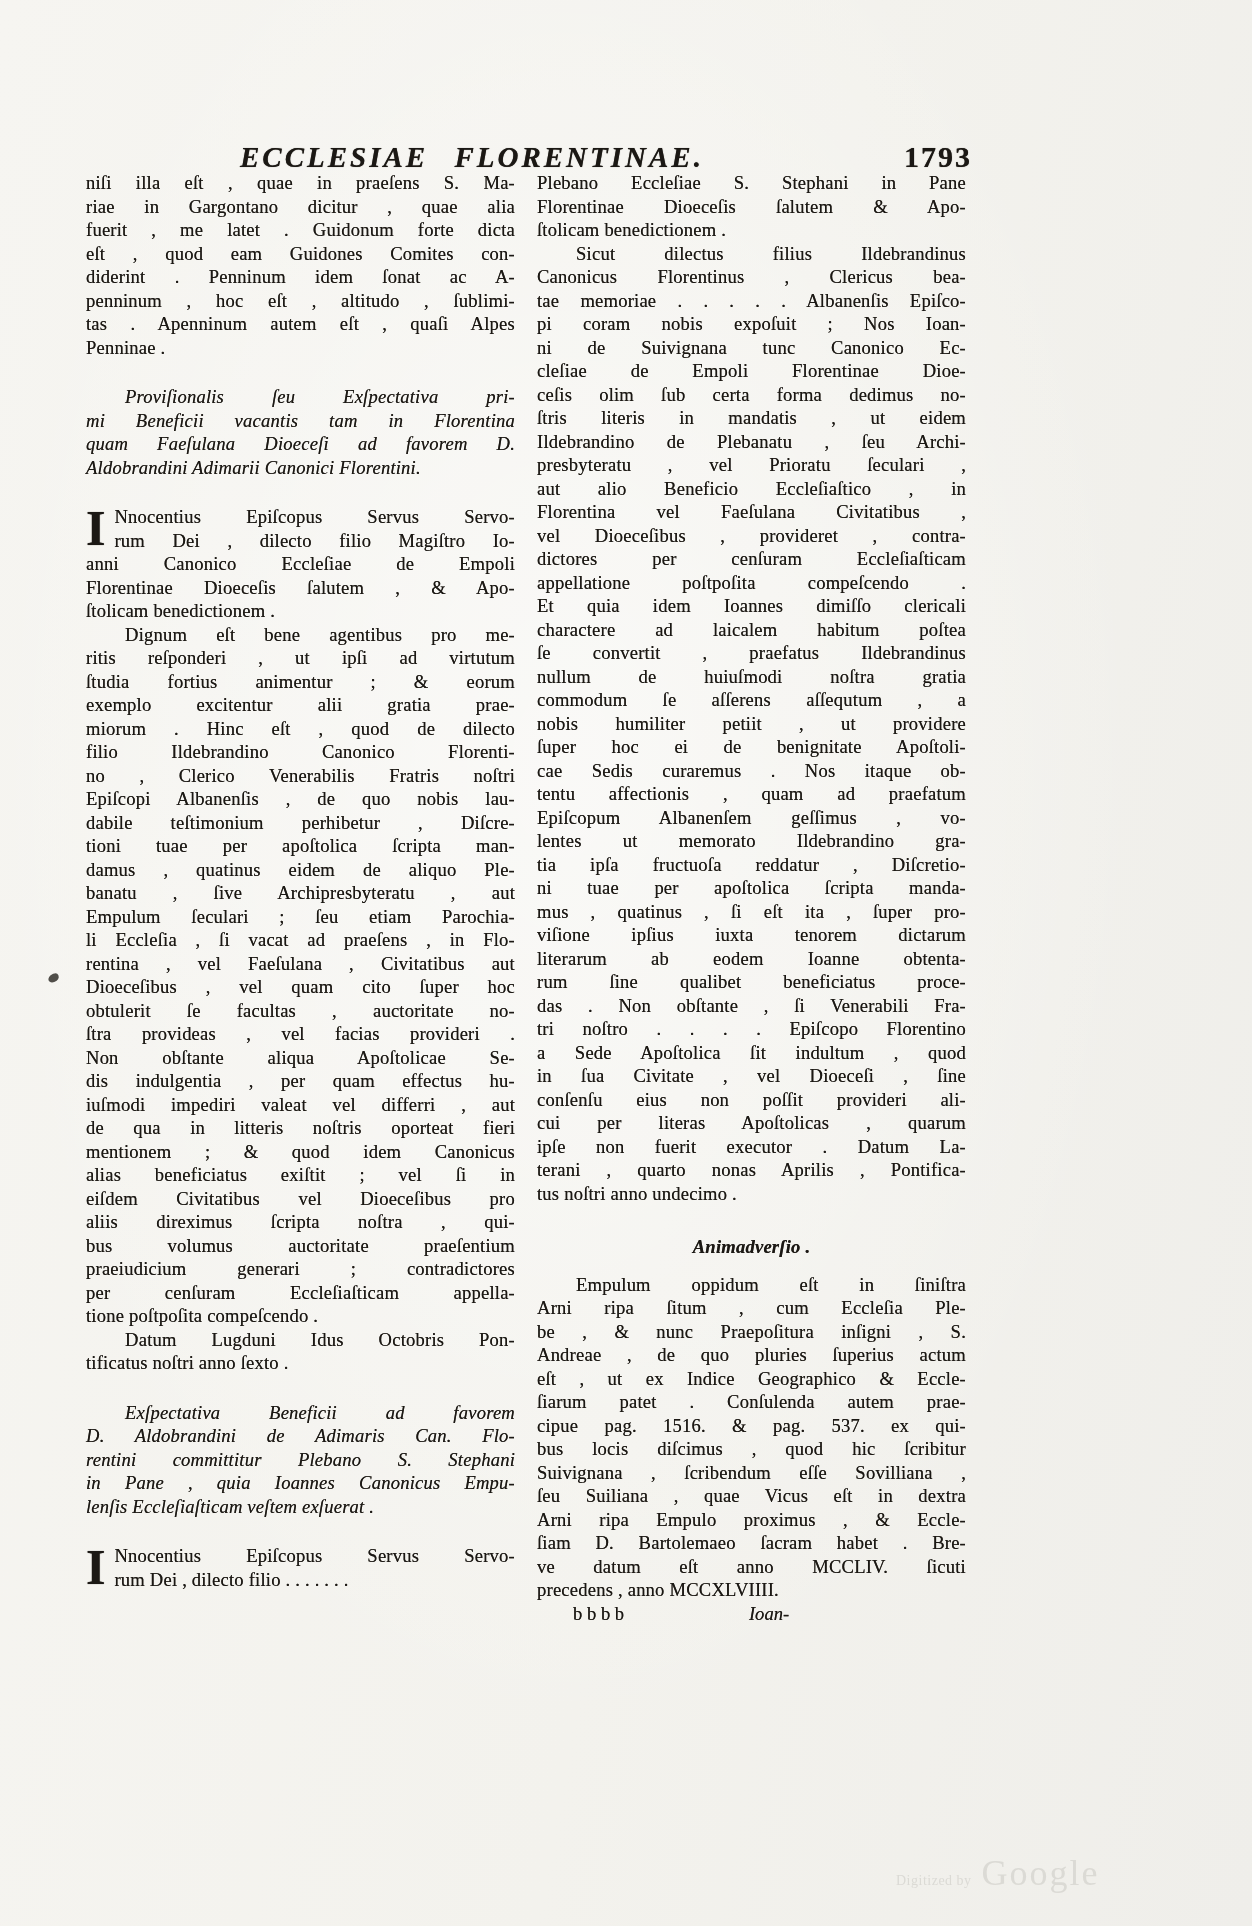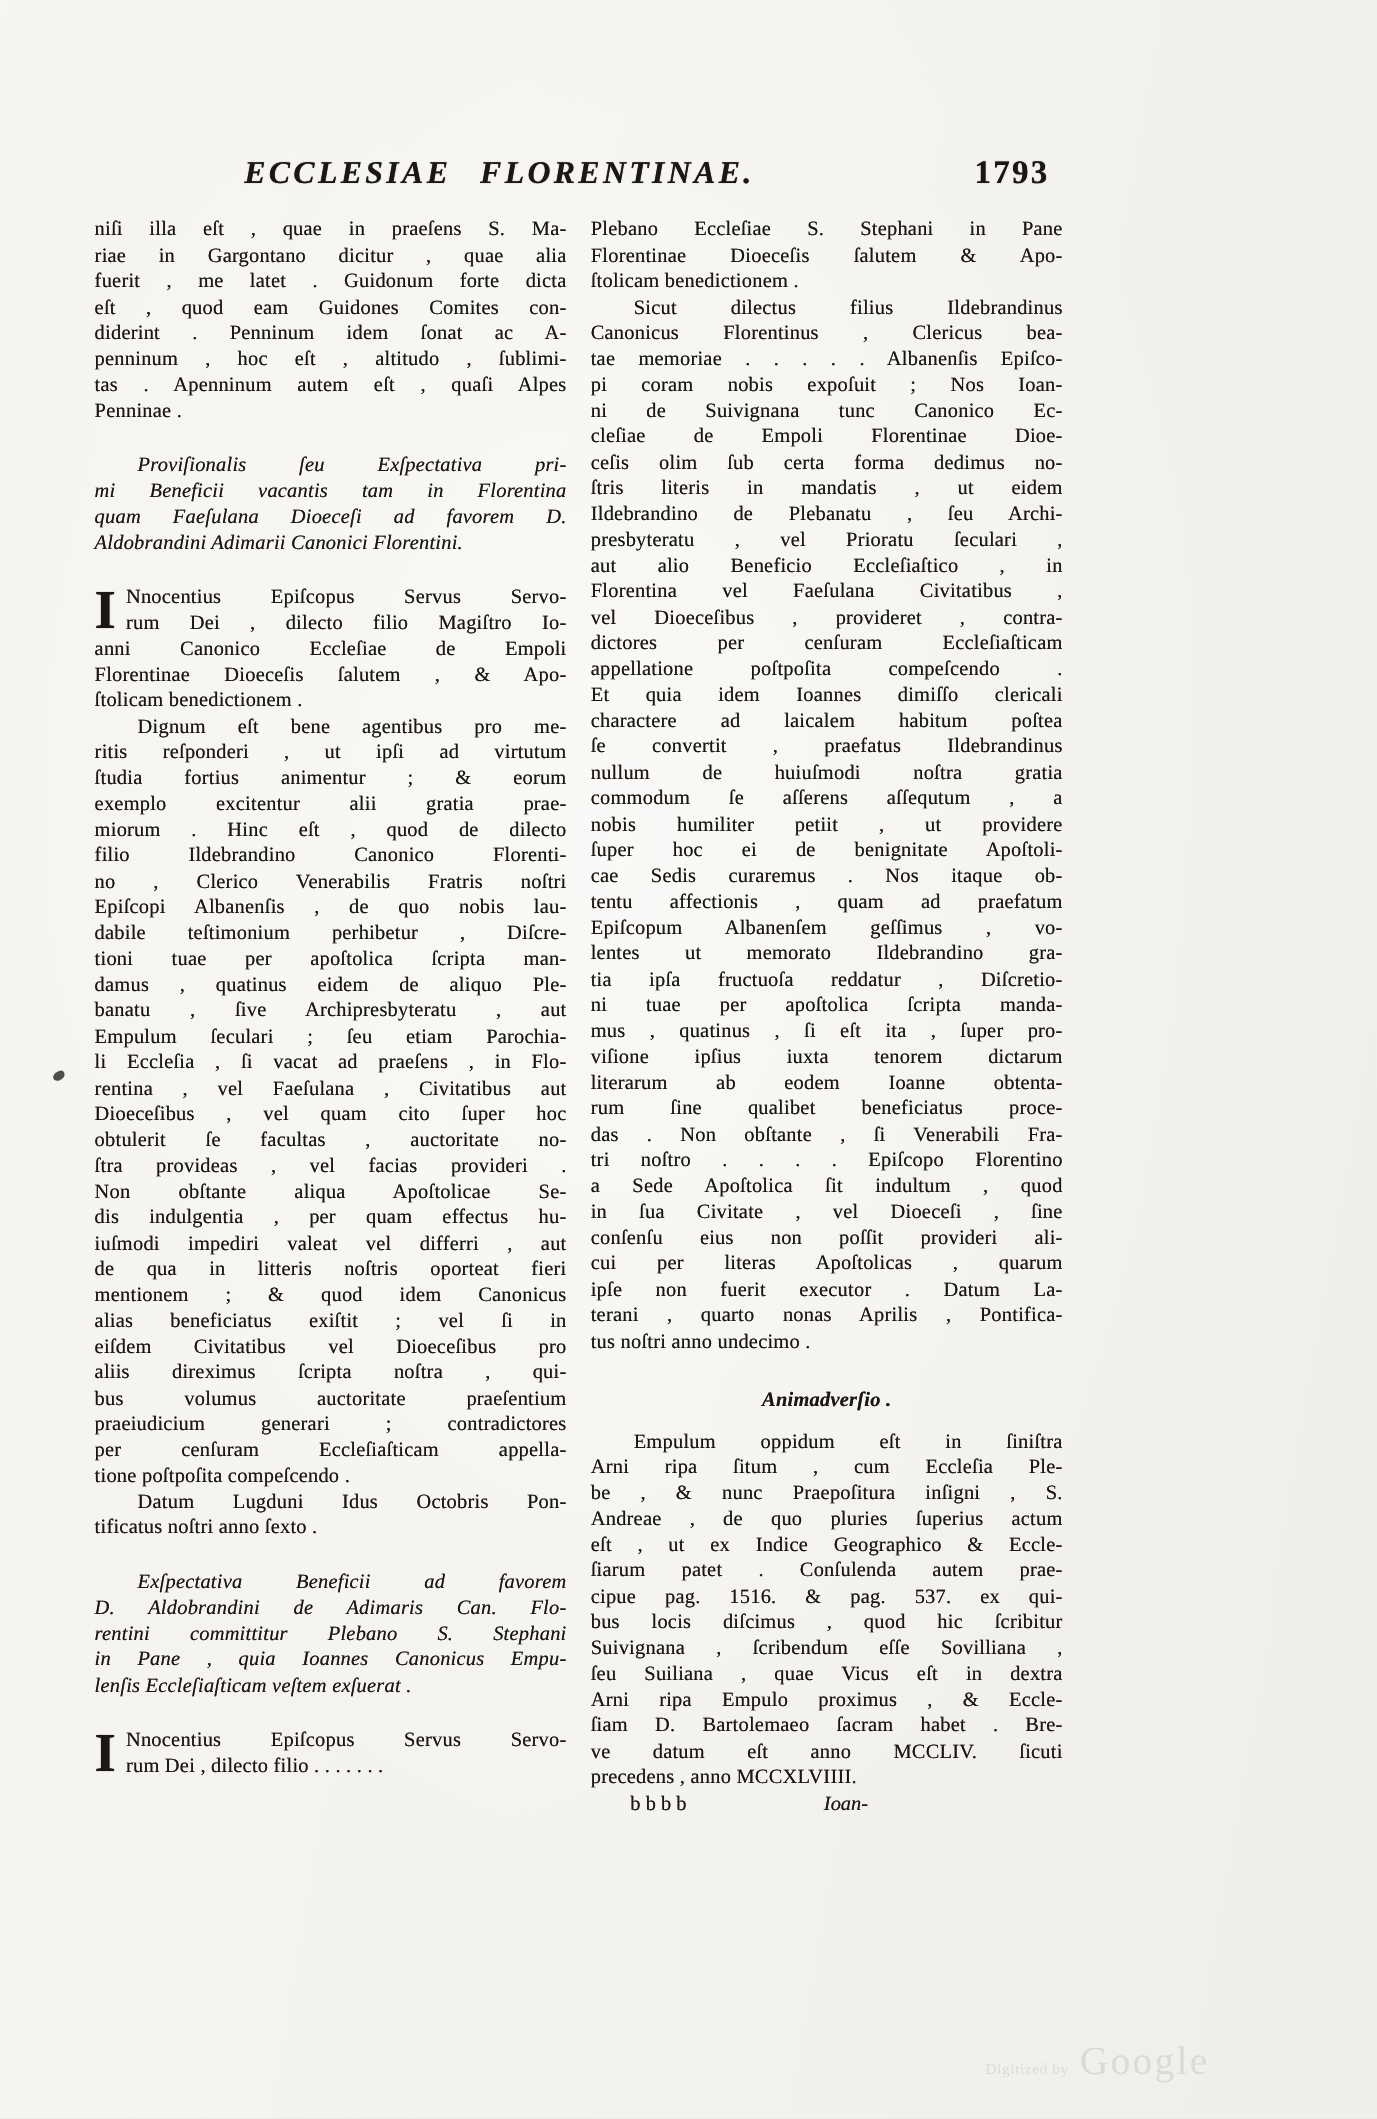--- a/index.html
+++ b/index.html
@@ -5,35 +5,35 @@
   html,body{margin:0;padding:0;background:#e9e8e4;}
   .page{
     position:relative;width:1252px;height:1926px;overflow:hidden;
     background:
       radial-gradient(ellipse at 45% 40%, rgba(255,255,255,.55) 0%, rgba(255,255,255,0) 60%),
       linear-gradient(100deg,#f6f5f1 0%,#f3f2ed 55%,#efeeea 100%);
     font-family:"Liberation Serif","DejaVu Serif",serif;
     color:#1b1814;
   }
   .header{
-    position:absolute;top:140px;left:76px;width:878px;
+    position:absolute;top:140px;left:94px;width:878px;
     display:flex;justify-content:space-between;align-items:baseline;
     padding-left:146px;box-sizing:border-box;
   }
   .title{
     font-style:italic;font-weight:bold;font-size:29px;
     letter-spacing:3px;word-spacing:16px;
     text-shadow:0 0 .7px rgba(20,16,10,.8);
   }
   .pagenum{
     font-weight:bold;font-size:30px;letter-spacing:2px;
     text-shadow:0 0 .7px rgba(20,16,10,.8);
   }
   .columns{
-    position:absolute;top:197px;left:86px;width:880px;
+    position:absolute;top:171px;left:86px;width:880px;
     display:flex;gap:22px;
   }
   .col{flex:1;min-width:0;}
   .block{margin:0;}
   .block::after{content:"";display:block;clear:both;}
   .line{
     font-size:18.6px;line-height:23.5px;
     text-align:justify;text-align-last:justify;
     letter-spacing:.2px;
     text-shadow:0 0 .6px rgba(25,20,12,.75);

